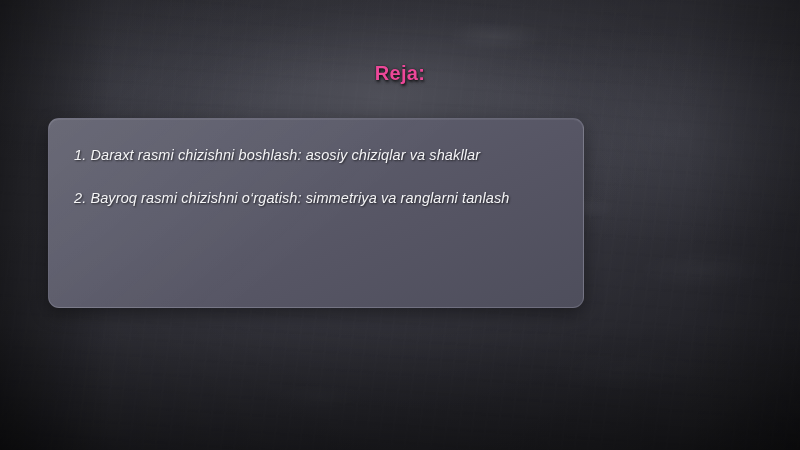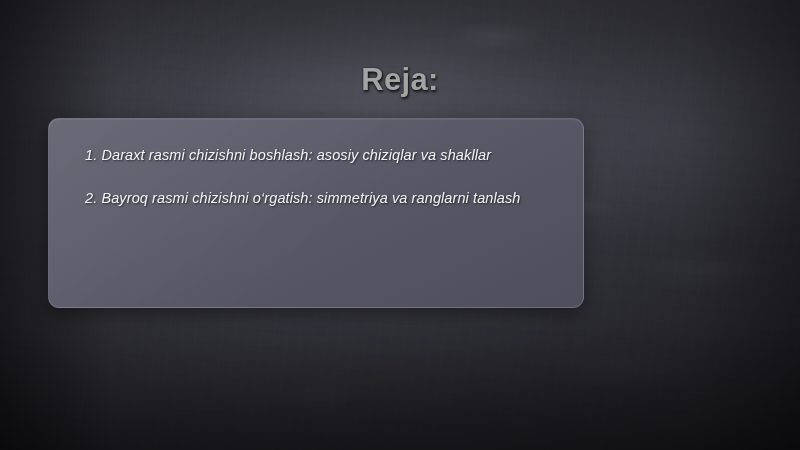--- a/index.html
+++ b/index.html
@@ -61,22 +61,22 @@
       repeating-linear-gradient(4deg, rgba(0,0,0,0.05) 0px, rgba(0,0,0,0.05) 3px, rgba(0,0,0,0) 3px, rgba(0,0,0,0) 17px);
   }
 
   
   .slide-title {
     position: absolute;
     top: 62px;
     left: 0;
     width: 800px;
     text-align: center;
-    color: #a3a3a3;
-    font-size: 31px;
+    color: #ec4899;
+    font-size: 20px;
     font-weight: bold;
     letter-spacing: 0.3px;
     text-shadow: 1px 2px 3px rgba(0,0,0,0.75), 0 0 2px rgba(0,0,0,0.6);
   }
 
   
   .content-panel {
     position: absolute;
     left: 48px;
     top: 118px;
@@ -84,21 +84,21 @@
     height: 190px;
     border-radius: 11px;
     background:
       linear-gradient(140deg, rgba(255,255,255,0.055) 0%, rgba(255,255,255,0.0) 55%),
       linear-gradient(155deg, #61616f 0%, #5c5c6b 32%, #565564 62%, #4e4e5c 100%);
     border: 1px solid rgba(190,192,208,0.22);
     box-shadow:
       0 6px 18px rgba(0,0,0,0.38),
       inset 0 1px 0 rgba(255,255,255,0.07);
     box-sizing: border-box;
-    padding: 26px 22px 20px 36px;
+    padding: 26px 22px 20px 25px;
   }
 
   .plan-list {
     margin: 0;
     padding: 0;
     list-style: none;
   }
   .plan-item {
     color: #f4f4f6;
     font-size: 14.5px;

